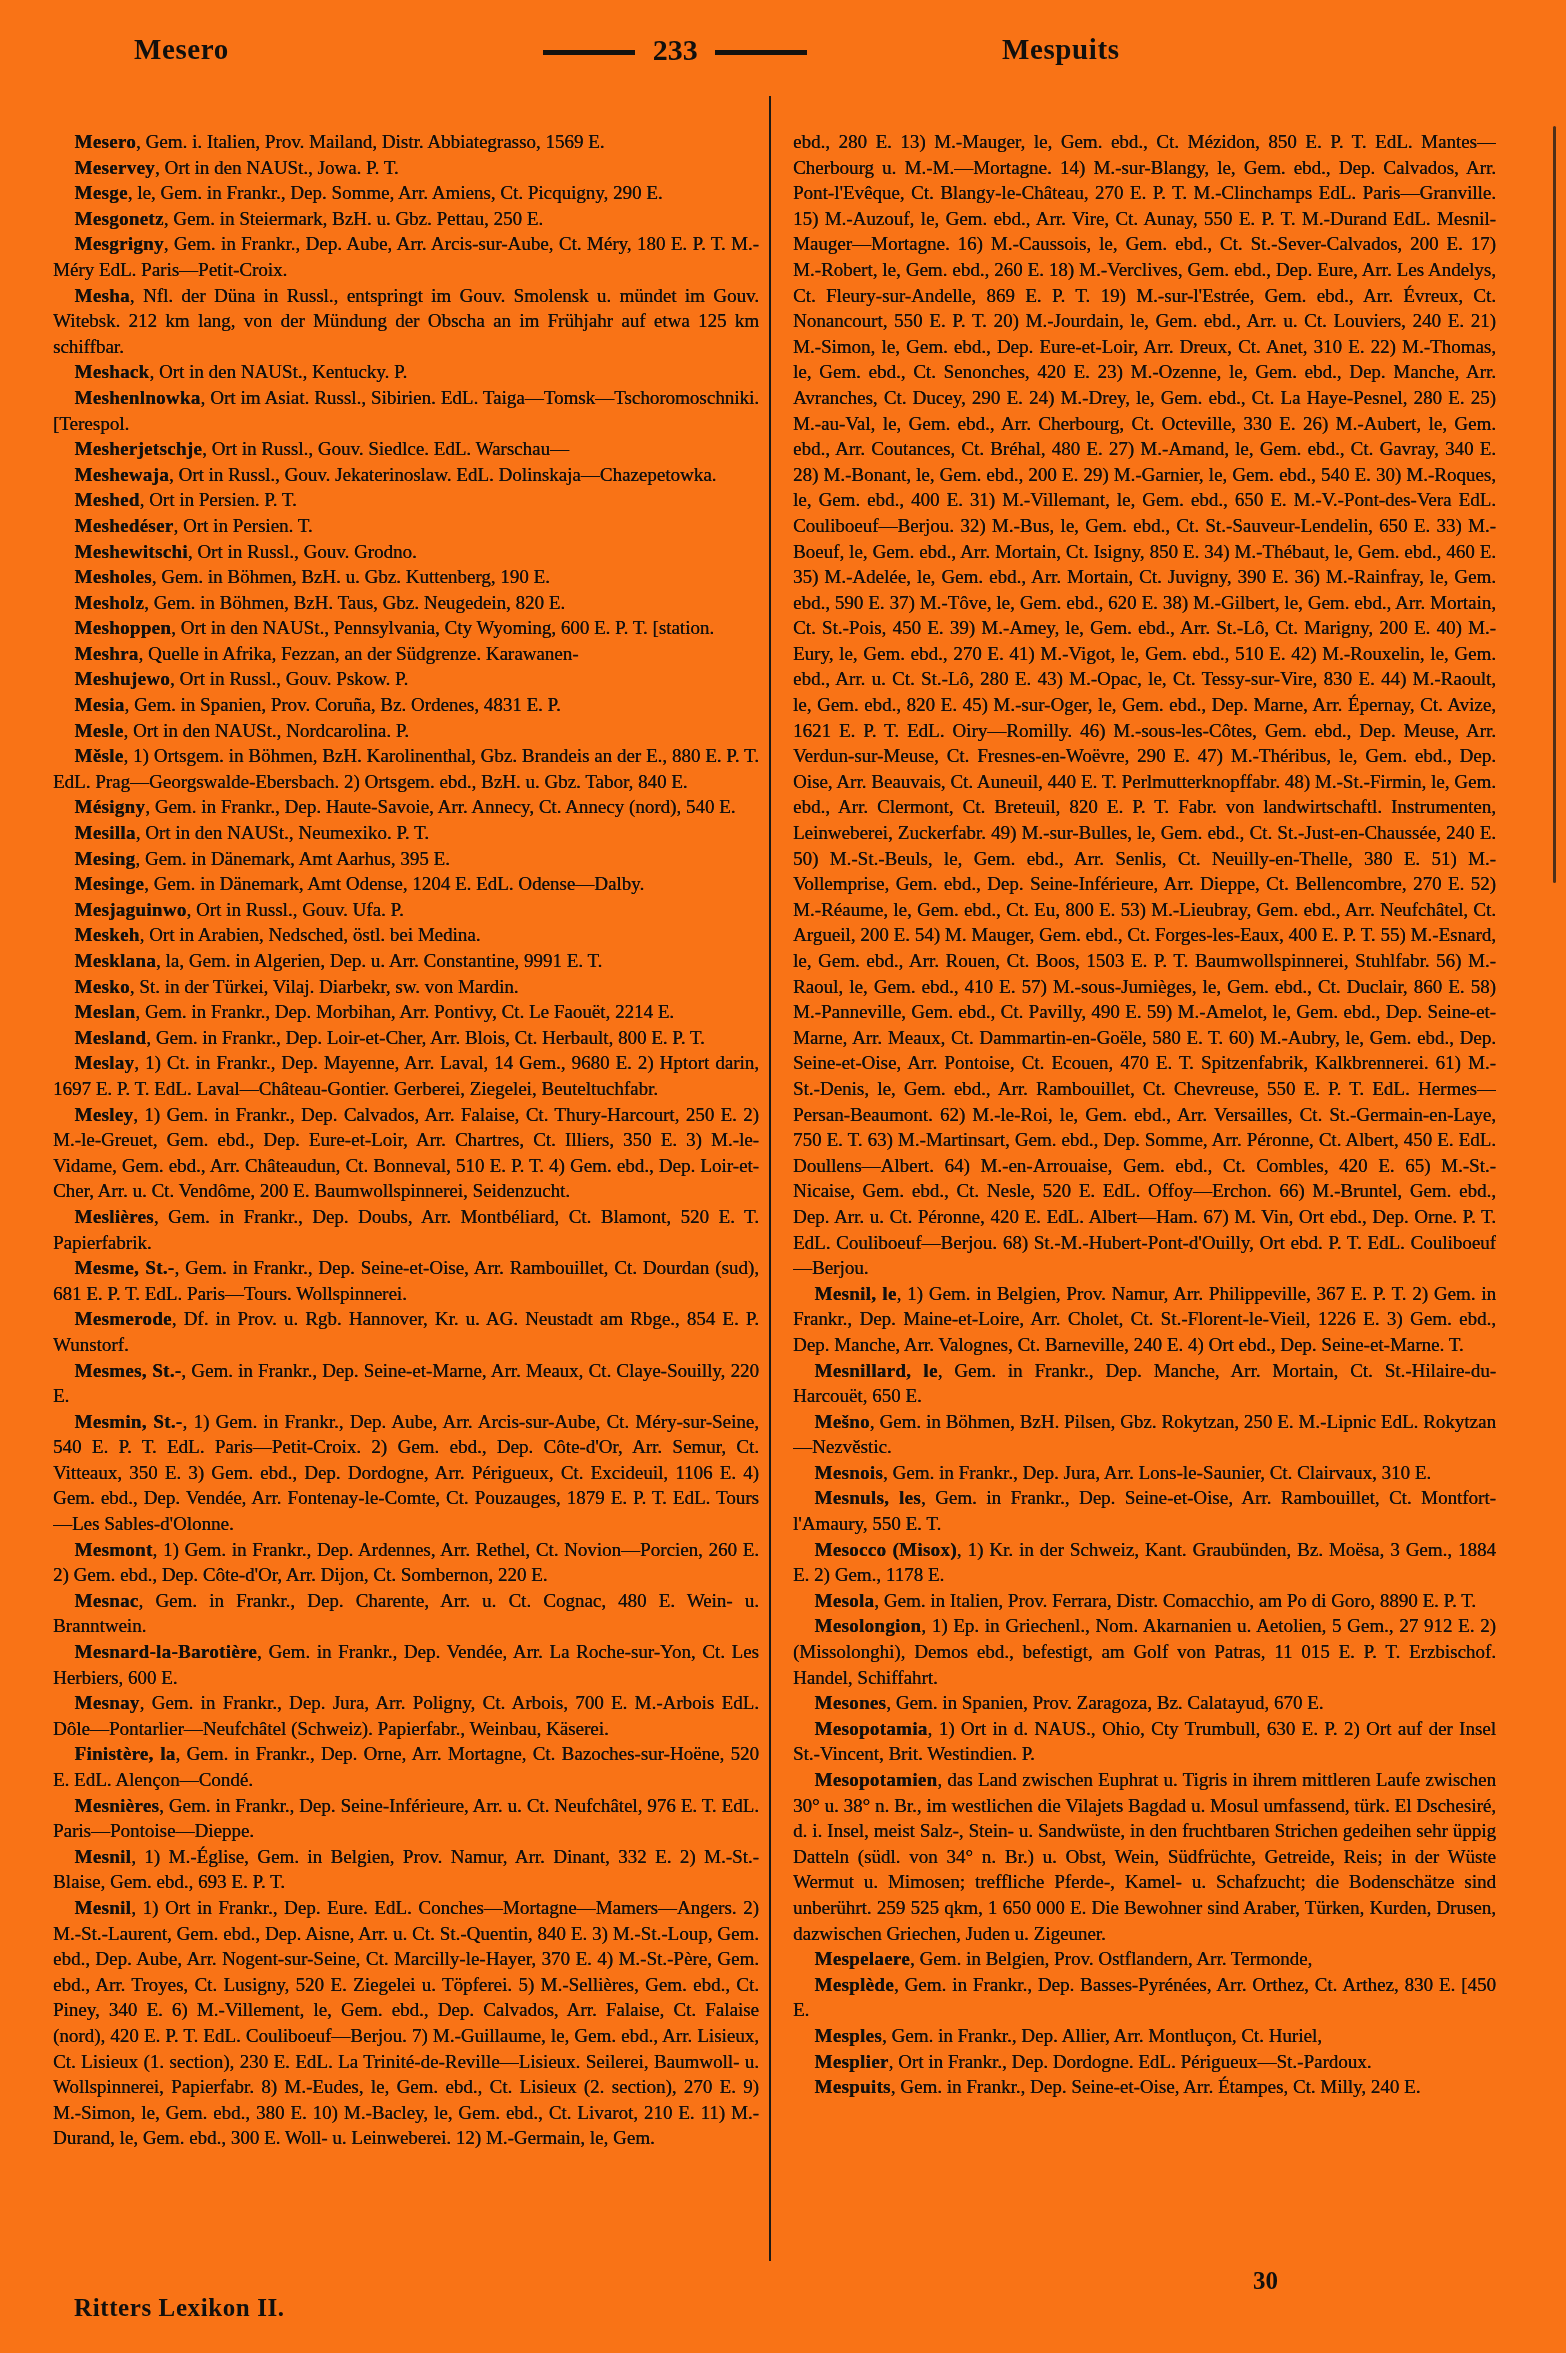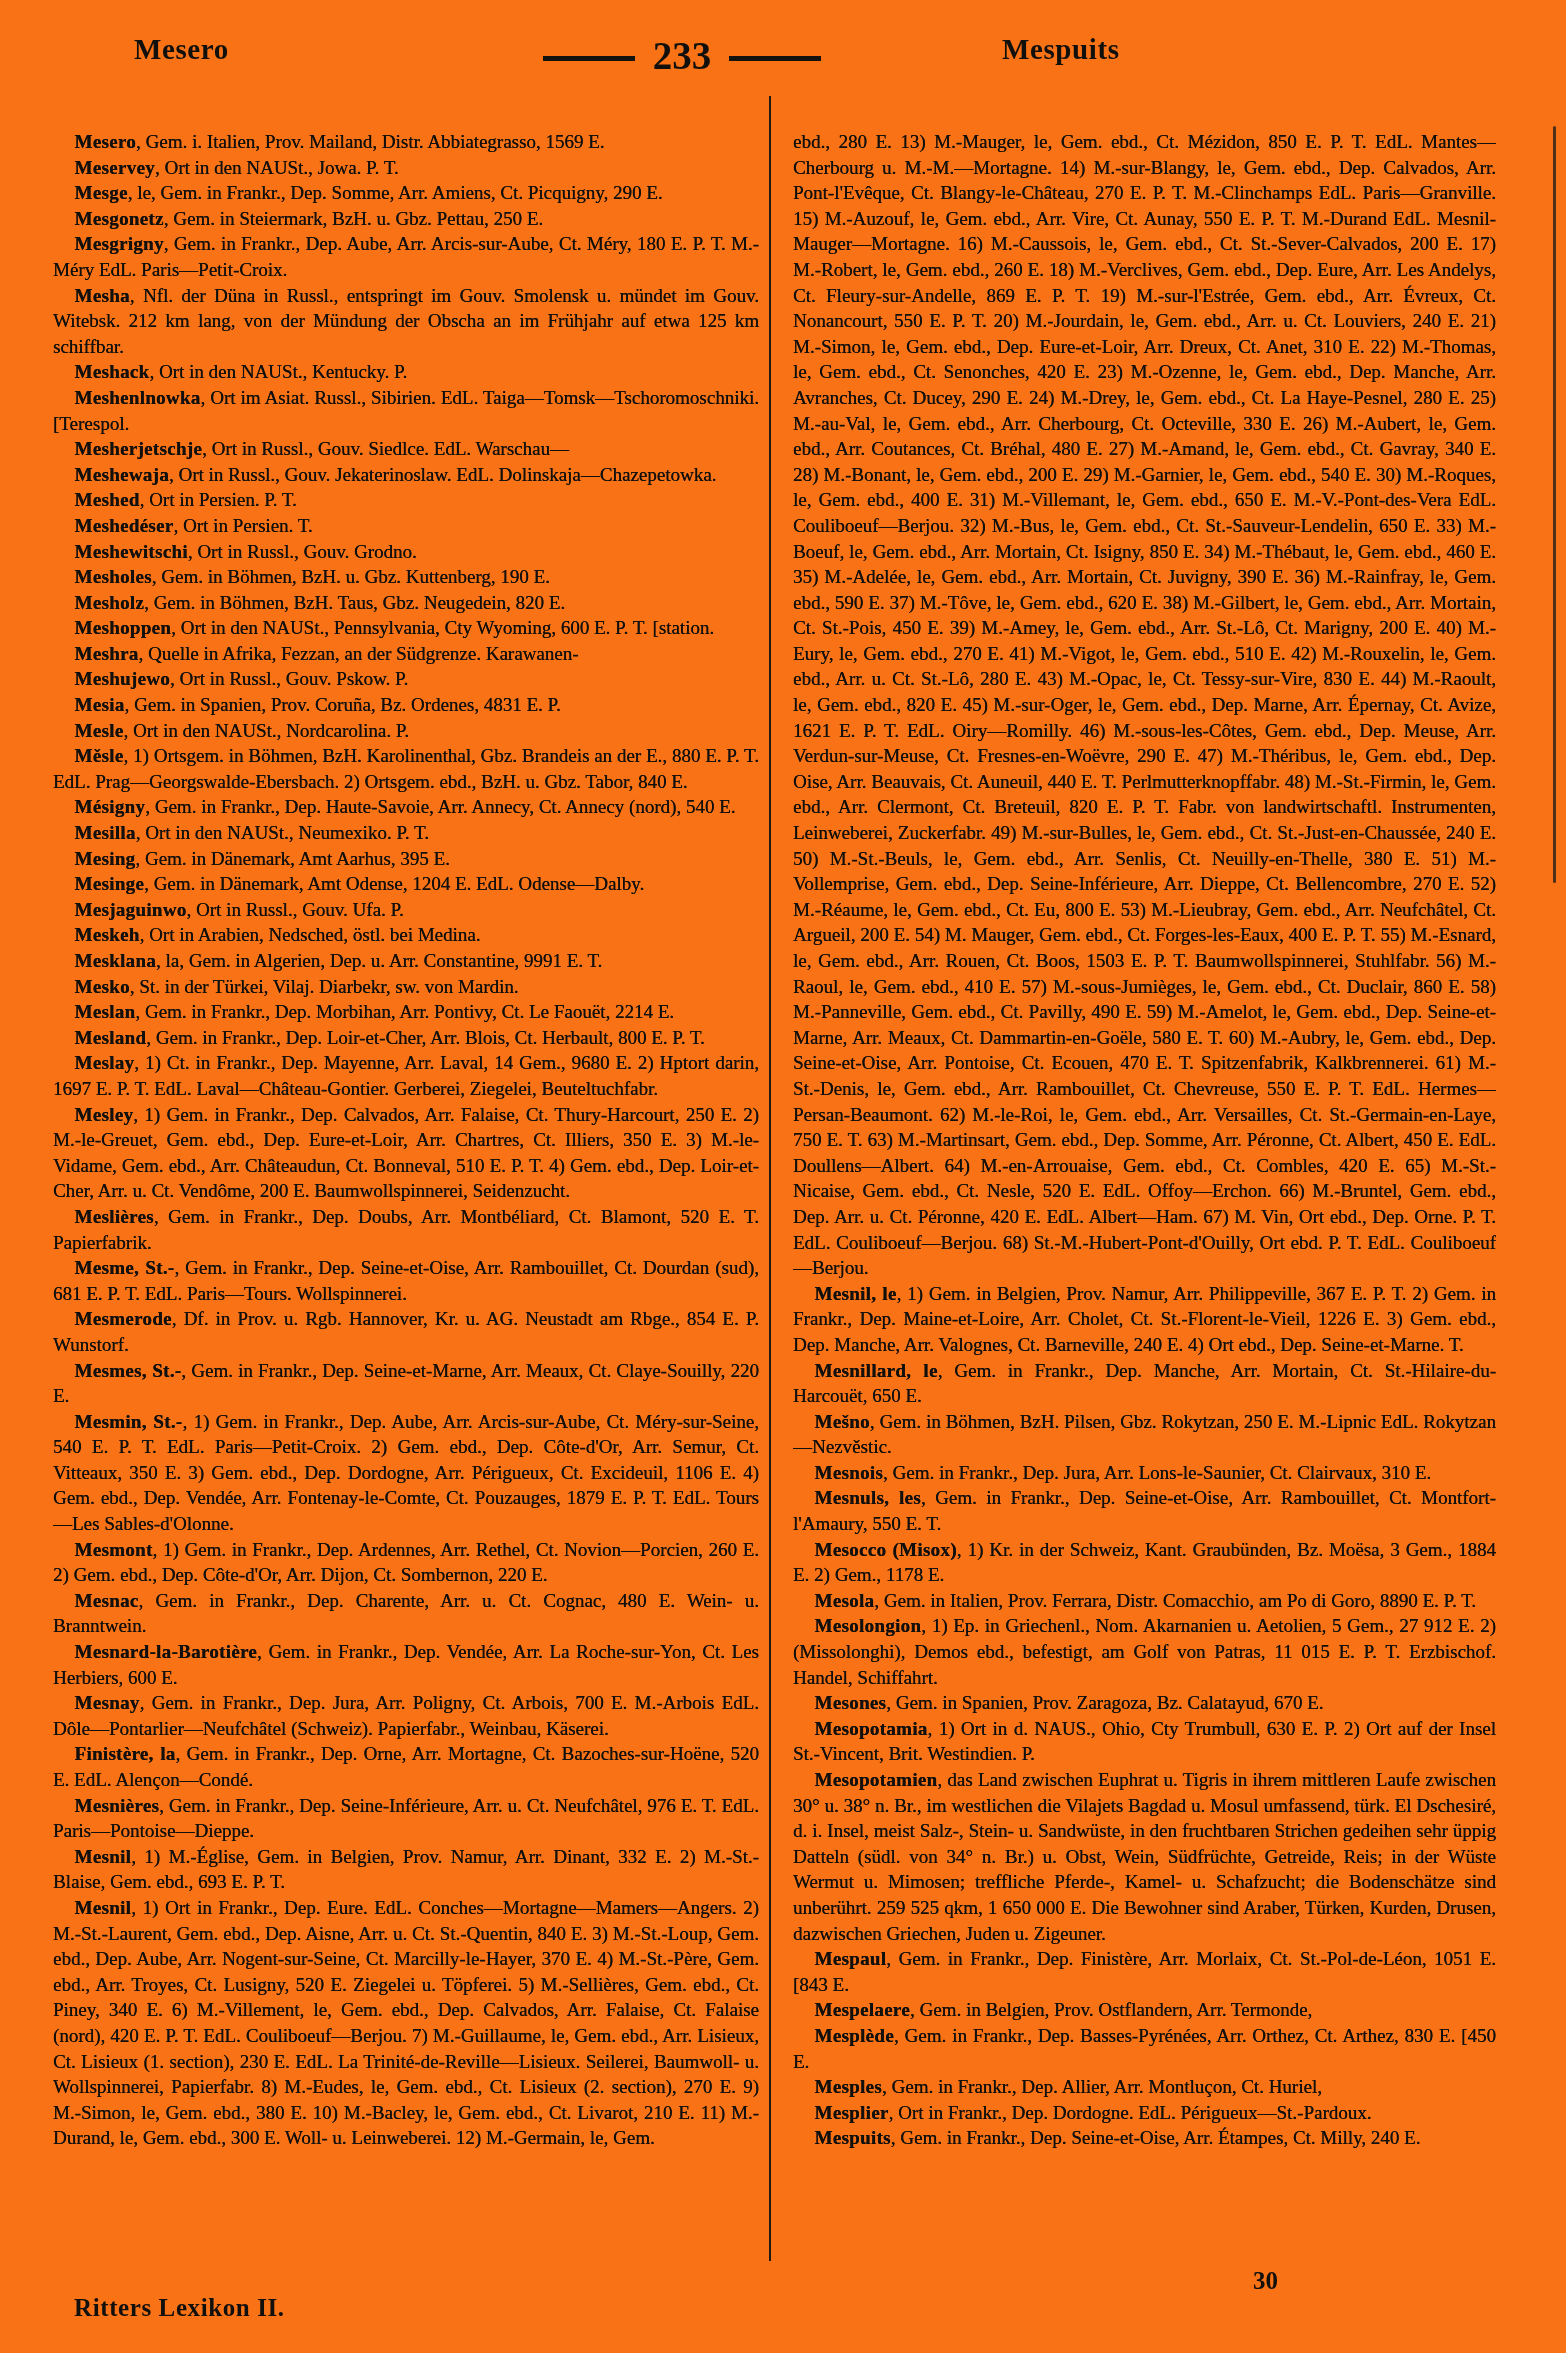--- a/index.html
+++ b/index.html
@@ -9,21 +9,21 @@
     background:#f97316;
     overflow:hidden;
     color:#12100d;
     font-family:"Liberation Serif","DejaVu Serif",serif;
   }
   
   .header { position:absolute; top:33px; left:0; width:1566px; height:38px; }
   .h-left  { position:absolute; left:134px;  top:0; font-size:29px; font-weight:bold; letter-spacing:0.6px; }
   .h-right { position:absolute; left:1002px; top:0; font-size:29px; font-weight:bold; letter-spacing:0.6px; }
   .h-center{ position:absolute; left:543px;  top:0; display:flex; align-items:center; gap:17.7px; }
-  .h-center .pagenum { font-size:39px; font-weight:bold; }
+  .h-center .pagenum { font-size:30px; font-weight:bold; }
   .rule { display:inline-block; width:92px; height:5px; background:#14120f; margin-top:5px; }
 
   
   .divider { position:absolute; left:769px; top:96px; width:1.9px; height:2165px; background:#1d1a16; }
 
   
   .col {
     position:absolute; top:101px; height:2179px; overflow:hidden;
     font-size:19px; line-height:25.6px;
     text-align:justify; text-justify:inter-word;
@@ -114,21 +114,20 @@
       <p><b>Mesnillard, le</b><span>, Gem. in Frankr., Dep. Manche, Arr. Mortain, Ct. St.-Hilaire-du-Harcouët, 650 E.</span></p>
       <p><b>Mešno</b><span>, Gem. in Böhmen, BzH. Pilsen, Gbz. Rokytzan, 250 E. M.-Lipnic EdL. Rokytzan—Nezvěstic.</span></p>
       <p><b>Mesnois</b><span>, Gem. in Frankr., Dep. Jura, Arr. Lons-le-Saunier, Ct. Clairvaux, 310 E.</span></p>
       <p><b>Mesnuls, les</b><span>, Gem. in Frankr., Dep. Seine-et-Oise, Arr. Rambouillet, Ct. Montfort-l'Amaury, 550 E. T.</span></p>
       <p><b>Mesocco (Misox)</b><span>, 1) Kr. in der Schweiz, Kant. Graubünden, Bz. Moësa, 3 Gem., 1884 E. 2) Gem., 1178 E.</span></p>
       <p><b>Mesola</b><span>, Gem. in Italien, Prov. Ferrara, Distr. Comacchio, am Po di Goro, 8890 E. P. T.</span></p>
       <p><b>Mesolongion</b><span>, 1) Ep. in Griechenl., Nom. Akarnanien u. Aetolien, 5 Gem., 27 912 E. 2) (Missolonghi), Demos ebd., befestigt, am Golf von Patras, 11 015 E. P. T. Erzbischof. Handel, Schiffahrt.</span></p>
       <p><b>Mesones</b><span>, Gem. in Spanien, Prov. Zaragoza, Bz. Calatayud, 670 E.</span></p>
       <p><b>Mesopotamia</b><span>, 1) Ort in d. NAUS., Ohio, Cty Trumbull, 630 E. P. 2) Ort auf der Insel St.-Vincent, Brit. Westindien. P.</span></p>
       <p><b>Mesopotamien</b><span>, das Land zwischen Euphrat u. Tigris in ihrem mittleren Laufe zwischen 30° u. 38° n. Br., im westlichen die Vilajets Bagdad u. Mosul umfassend, türk. El Dschesiré, d. i. Insel, meist Salz-, Stein- u. Sandwüste, in den fruchtbaren Strichen gedeihen sehr üppig Datteln (südl. von 34° n. Br.) u. Obst, Wein, Südfrüchte, Getreide, Reis; in der Wüste Wermut u. Mimosen; treffliche Pferde-, Kamel- u. Schafzucht; die Bodenschätze sind unberührt. 259 525 qkm, 1 650 000 E. Die Bewohner sind Araber, Türken, Kurden, Drusen, dazwischen Griechen, Juden u. Zigeuner.</span></p>
-      <p><b>Mespaul</b><span>, Gem. in Frankr., Dep. Finistère, Arr. Morlaix, Ct. St.-Pol-de-Léon, 1051 E. [843 E.</span></p>
       <p><b>Mespelaere</b><span>, Gem. in Belgien, Prov. Ostflandern, Arr. Termonde,</span></p>
       <p><b>Mesplède</b><span>, Gem. in Frankr., Dep. Basses-Pyrénées, Arr. Orthez, Ct. Arthez, 830 E. [450 E.</span></p>
       <p><b>Mesples</b><span>, Gem. in Frankr., Dep. Allier, Arr. Montluçon, Ct. Huriel,</span></p>
       <p><b>Mesplier</b><span>, Ort in Frankr., Dep. Dordogne. EdL. Périgueux—St.-Pardoux.</span></p>
       <p><b>Mespuits</b><span>, Gem. in Frankr., Dep. Seine-et-Oise, Arr. Étampes, Ct. Milly, 240 E.</span></p>
     </div>
 
   <div class="footer-title">Ritters Lexikon II.</div>
   <div class="footer-page">30</div>
 

